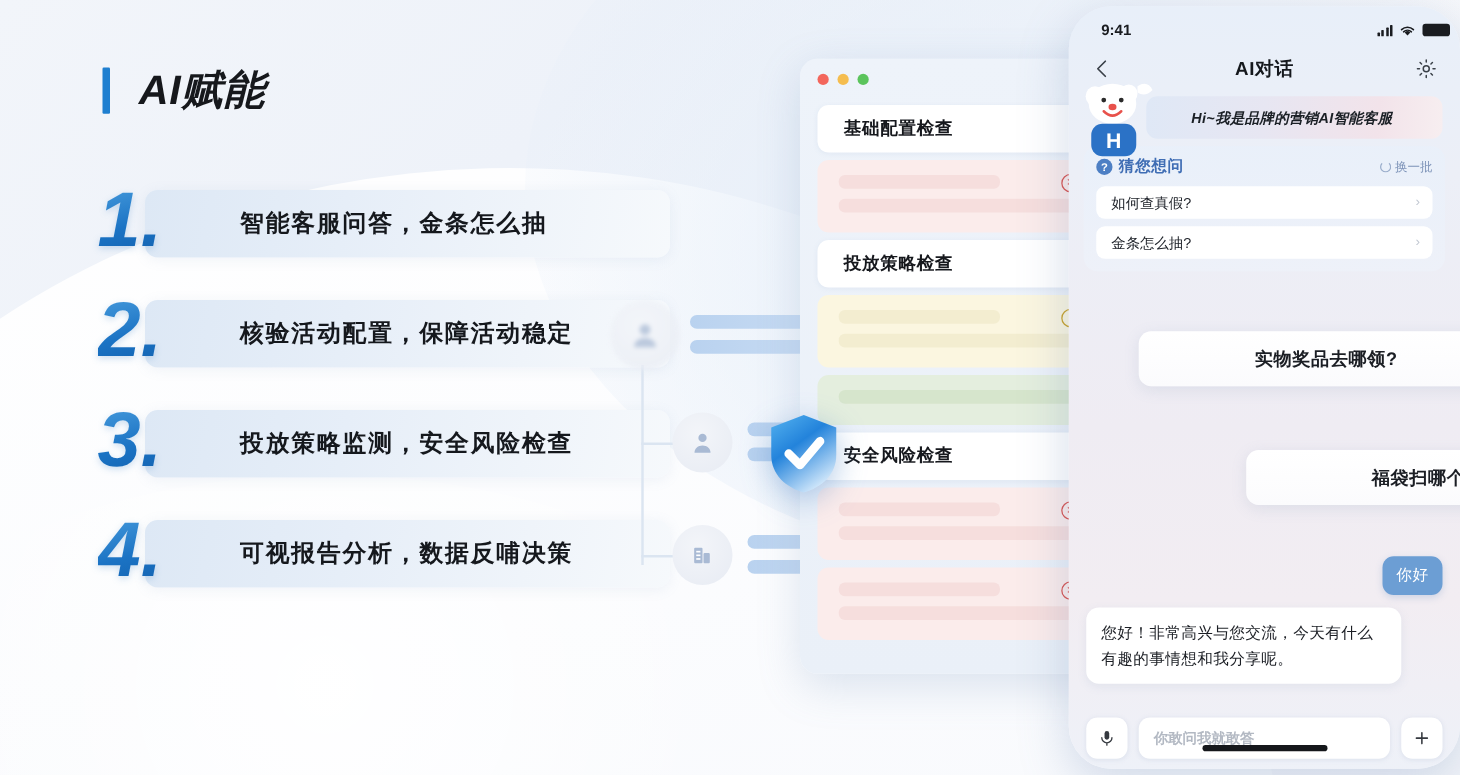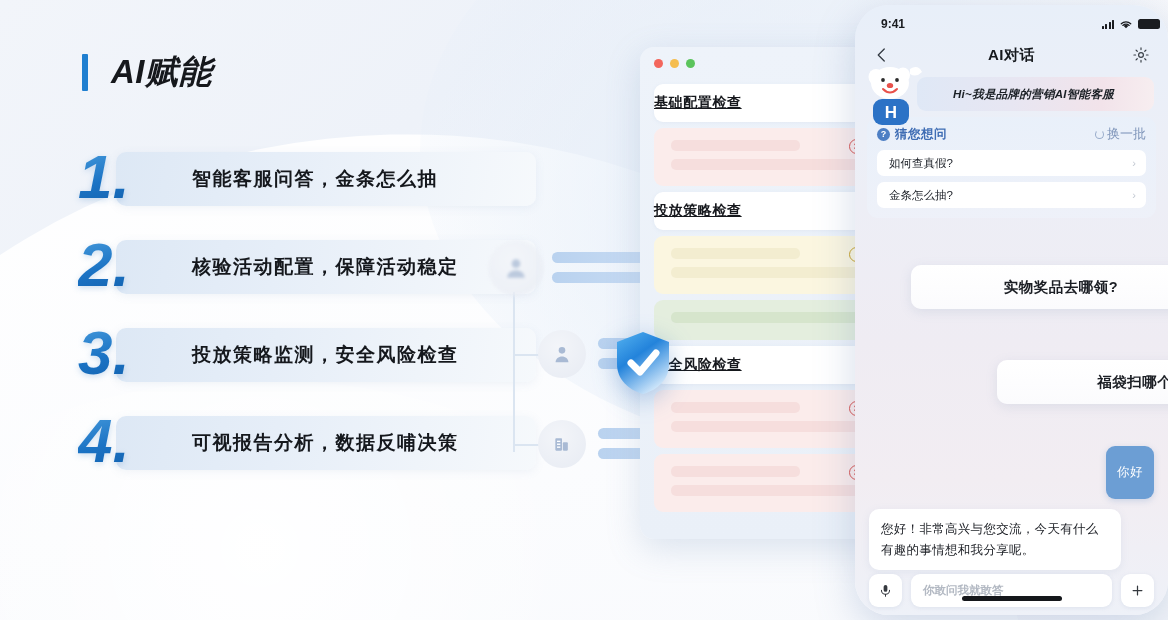--- a/index.html
+++ b/index.html
@@ -141,25 +141,24 @@
   .dot-red { background: #f3665c; }
   .dot-yellow { background: #f5bd4f; }
   .dot-green { background: #5bc45c; }
   .card-body { padding: 2px 0 0 0; }
   .row-header {
     margin: 6px 14px;
     background: #ffffff;
     border-radius: 9px;
     height: 38px;
     display: flex; align-items: center;
-    padding-left: 0;
+    padding-left: 21px;
     font-size: 14px; font-weight: 700; color: #16181d;
     letter-spacing: .6px;
     box-shadow: 0 1px 4px rgba(130,160,200,.10);
-    text-decoration: underline;
   }
   .row-status {
     position: relative;
     margin: 6px 14px;
     border-radius: 9px;
     height: 58px;
     padding: 12px 16px 0 17px;
   }
   .row-status .line {
     height: 11px; border-radius: 5px; margin-bottom: 8px;
@@ -259,21 +258,21 @@
     margin-bottom: 7px;
   }
   .panel-head-left { display: flex; align-items: center; gap: 5px; }
   .qbadge {
     width: 13px; height: 13px; border-radius: 50%;
     background: #4d7fc4; color: #fff;
     font-size: 9px; font-weight: 700;
     display: flex; align-items: center; justify-content: center;
   }
   .panel-title { font-size: 12.5px; font-weight: 700; color: #3f6db4; letter-spacing: .5px; }
-  .refresh { display: flex; align-items: center; gap: 3px; font-size: 13px; color: #7d93b8; }
+  .refresh { display: flex; align-items: center; gap: 3px; font-size: 10px; color: #7d93b8; }
   .refresh-ring {
     width: 9px; height: 9px; border-radius: 50%;
     border: 1.2px solid #9aadcb; border-top-color: transparent;
   }
   .sugg {
     background: #fff;
     border-radius: 7px;
     height: 26px;
     display: flex; align-items: center; justify-content: space-between;
     padding: 0 10px 0 12px;
@@ -296,21 +295,21 @@
     z-index: 8;
   }
   .ovf-1 { left: 56px; top: 260px; width: 300px; justify-content: center; }
   .ovf-2 { left: 142px; top: 355px; width: 300px; justify-content: center; }
 
   .msg-row { display: flex; padding: 0 14px; margin-top: 10px; }
   .msg-row.right { justify-content: flex-end; }
   .bubble-user {
     background: #6c9ed4; color: #fff;
     border-radius: 9px;
-    padding: 18px 11px;
+    padding: 7px 11px;
     font-size: 12.5px; letter-spacing: .5px;
     box-shadow: 0 2px 6px rgba(90,135,190,.25);
   }
   .bubble-ai {
     background: #fff;
     border-radius: 10px;
     padding: 10px 12px;
     font-size: 12.5px; line-height: 1.65; color: #1b1e24;
     letter-spacing: .3px;
     box-shadow: 0 2px 8px rgba(120,145,180,.12);

